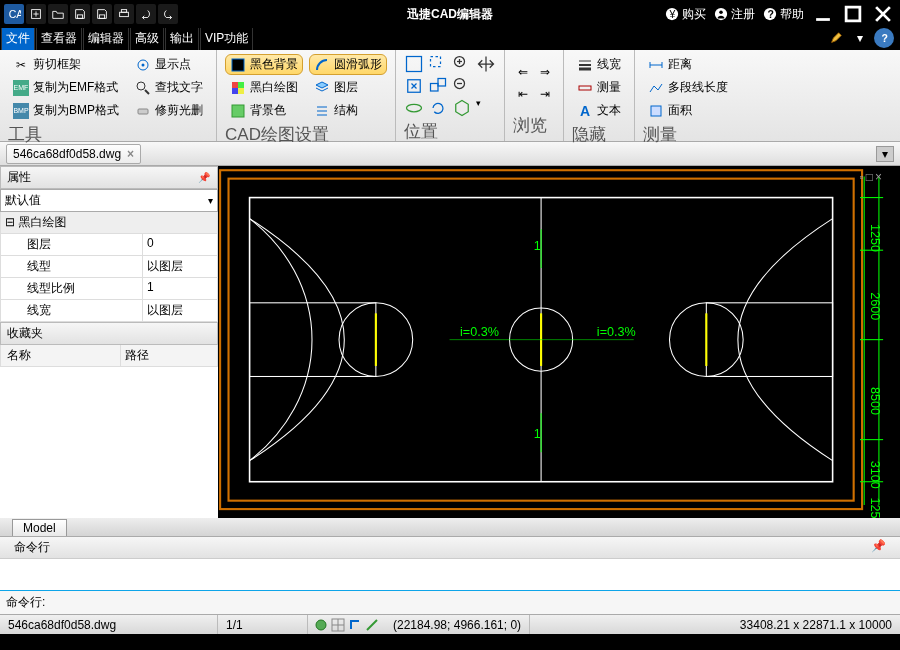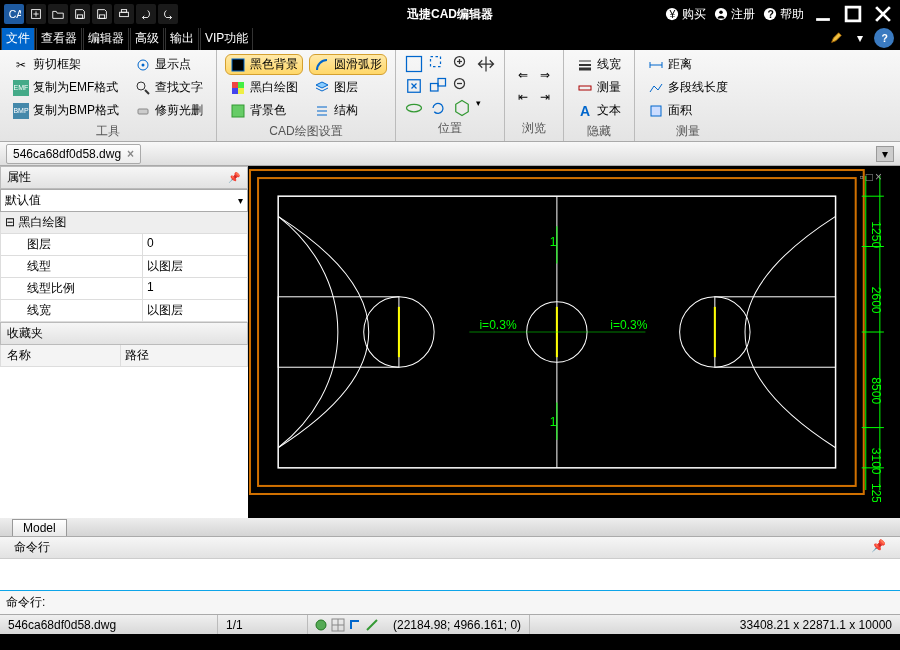--- a/index.html
+++ b/index.html
@@ -13,32 +13,32 @@
 .tb-rbtn{display:flex;align-items:center;gap:3px;color:#fff}
 .tb-rbtn svg{width:14px;height:14px}
 .win-btn{width:22px;height:22px;display:flex;align-items:center;justify-content:center}
 .menutabs{height:22px;background:#000;display:flex;align-items:flex-end}
 .mtab{padding:3px 4px;color:#fff;border:1px solid #333;border-bottom:none;background:#000;margin-left:1px}
 .mtab.active{background:#0066cc;color:#fff}
 .menutabs-r{margin-left:auto;display:flex;gap:4px;padding:0 6px 2px 0}
 .ribbon{height:92px;background:linear-gradient(#f8f8f8,#e4e4e4);border-bottom:1px solid #aaa;display:flex}
 .rgroup{border-right:1px solid #bbb;padding:4px 8px;display:flex;flex-direction:column}
 .rgroup-body{flex:1;display:flex;gap:6px}
-.rgroup-title{text-align:center;color:#555;font-size:12px;padding-top:2px}
+.rgroup-title{color:#555;font-size:17px;padding-top:2px}
 .rcol{display:flex;flex-direction:column;gap:2px}
 .rbtn{display:flex;align-items:center;gap:4px;padding:1px 4px;border:1px solid transparent;white-space:nowrap}
 .rbtn .ci{width:16px;height:16px;display:flex;align-items:center;justify-content:center;flex-shrink:0}
 .rbtn.sel{background:linear-gradient(#ffe9a8,#ffd768);border:1px solid #d4a030;border-radius:6px}
 .ric{width:20px;height:20px;display:flex;align-items:center;justify-content:center}
 .doctab{height:24px;background:linear-gradient(#f8f8f8,#dedede);border-bottom:1px solid #aaa;display:flex;align-items:center;padding:0 6px}
 .dtab{background:linear-gradient(#fefefe,#ececec);border:1px solid #aaa;padding:2px 6px;display:flex;align-items:center;gap:6px;border-radius:2px}
 .dtab .x{color:#888;font-weight:bold}
 .doctab-r{margin-left:auto;width:18px;height:16px;background:#ccc;border:1px solid #999;display:flex;align-items:center;justify-content:center}
 .workarea{display:flex;height:352px;background:#000}
-.sidepanel{width:248px;background:#fff;display:flex;flex-direction:column}
+.sidepanel{width:218px;background:#fff;display:flex;flex-direction:column}
 .panel-hdr{background:linear-gradient(#f6f6f6,#e2e2e2);border:1px solid #bbb;padding:2px 6px;display:flex;align-items:center}
 .panel-hdr .pin{margin-left:auto;font-size:10px}
 .combo{border:1px solid #aaa;padding:2px 4px;background:#fff;display:flex;align-items:center}
 .combo::after{content:"▾";margin-left:auto;font-size:10px}
 .proptable{flex:0 0 auto}
 .prow{display:flex;border-bottom:1px solid #ddd;border-left:1px solid #ddd}
 .prow.hdr{background:#eee;font-weight:normal}
 .pcell{padding:2px 4px;border-right:1px solid #ddd}
 .pcell.k{width:142px;padding-left:26px}
 .pcell.v{flex:1}

